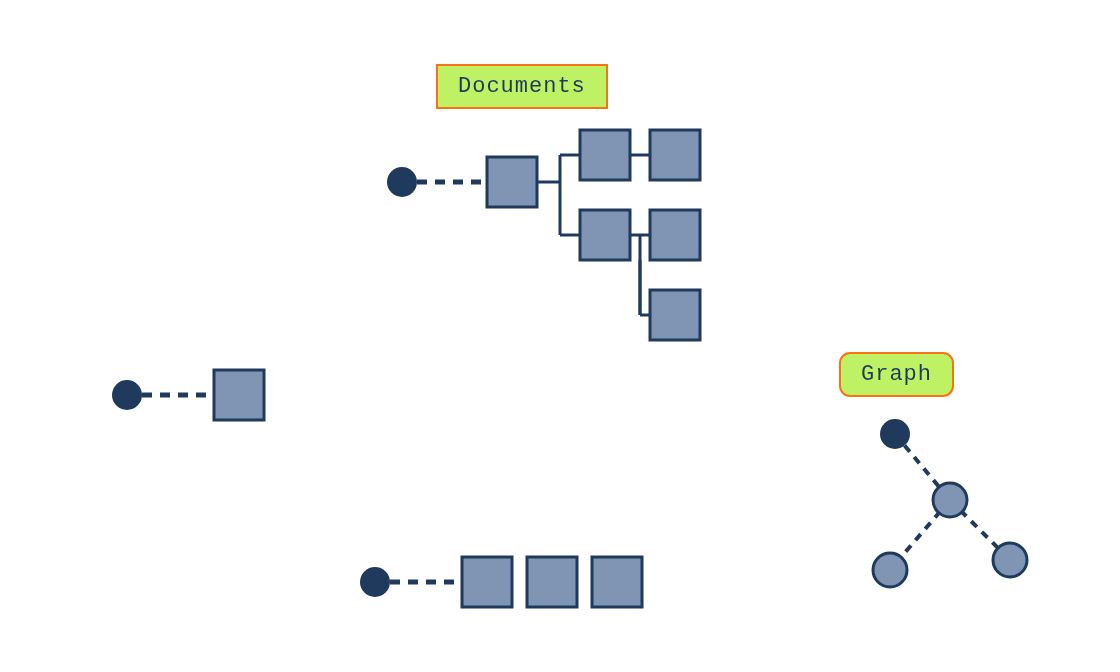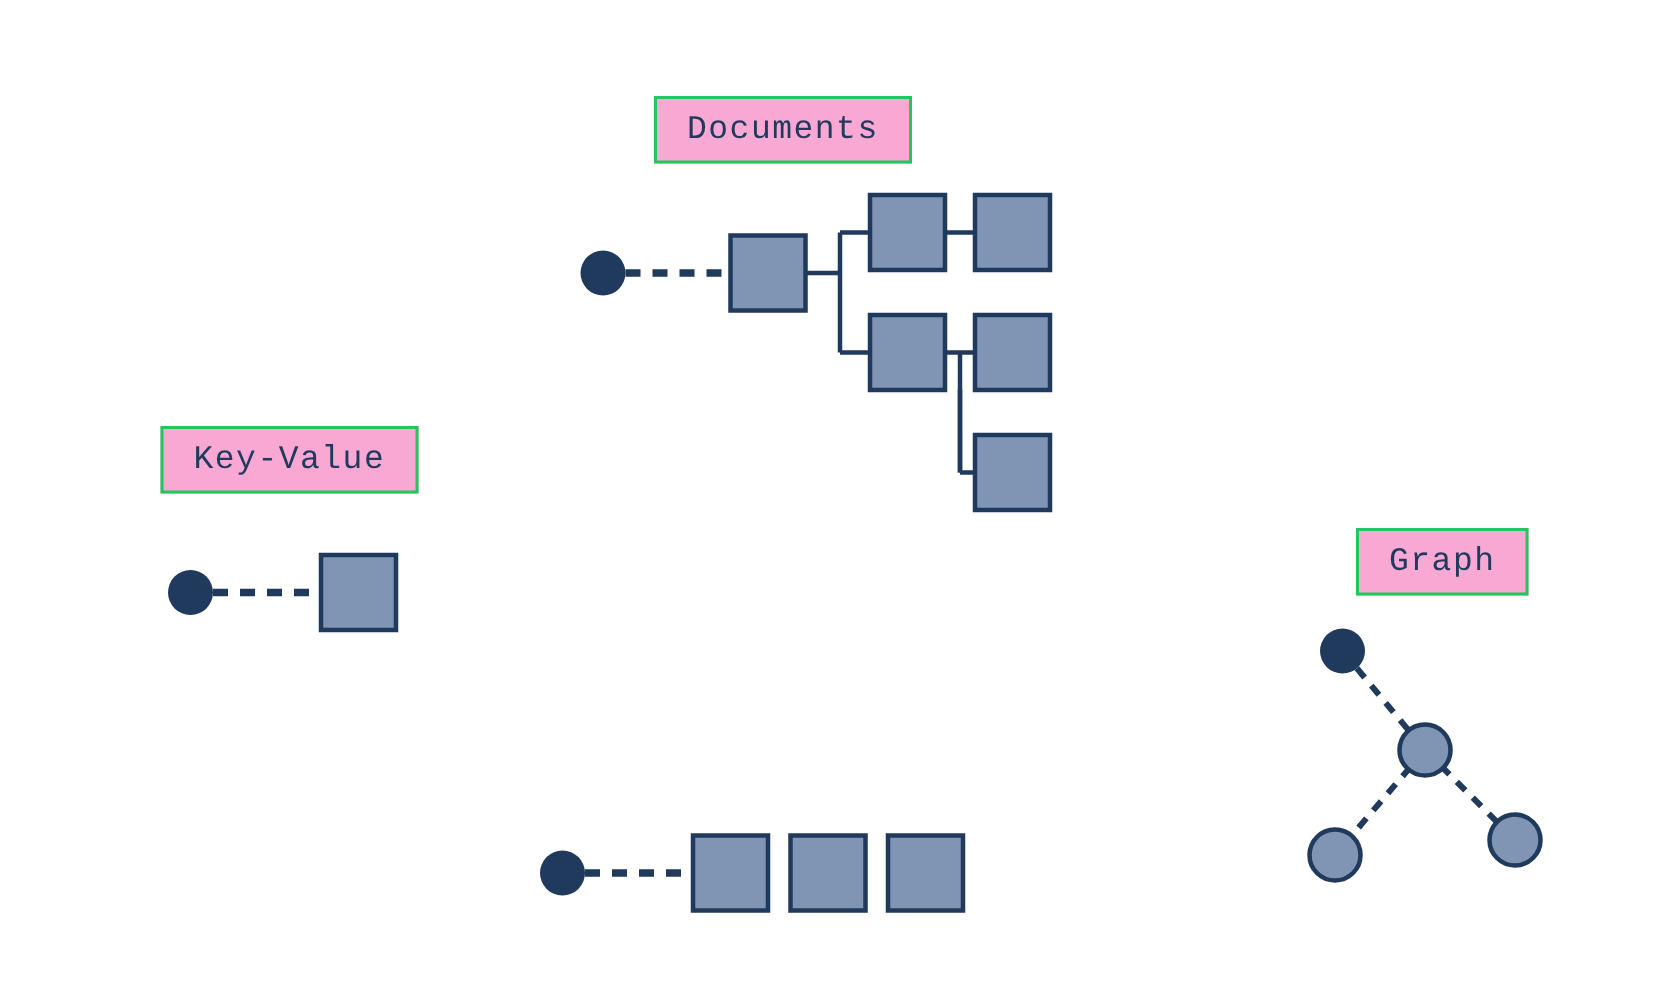--- a/index.html
+++ b/index.html
@@ -10,22 +10,22 @@
       position: relative;
       font-family: 'Courier New', Courier, monospace;
     }
     .container {
       position: relative;
       width: 100%;
       height: 100%;
     }
     .label-box {
       position: absolute;
-      border: 2px solid #22c55e;
-      background: #f9a8d4;
+      border: 2px solid #f97316;
+      background: #bef264;
       padding: 8px 20px;
       font-size: 22px;
       color: #1f3a5c;
       font-family: 'Courier New', Courier, monospace;
       letter-spacing: 1px;
     }
     svg {
       position: absolute;
       top: 0;
       left: 0;
@@ -71,40 +71,37 @@
     <line x1="640" y1="260" x2="640" y2="315" stroke="#1f3a5c" stroke-width="3"></line>
     <line x1="640" y1="260" x2="640" y2="260" stroke="#1f3a5c" stroke-width="3"></line>
 
     <line x1="640" y1="315" x2="650" y2="315" stroke="#1f3a5c" stroke-width="3"></line>
 
     <line x1="640" y1="235" x2="640" y2="315" stroke="#1f3a5c" stroke-width="3"></line>
 
     <rect x="650" y="290" width="50" height="50" fill="#8094b3" stroke="#1f3a5c" stroke-width="3"></rect>
   </svg>
 
-  <div class="label-box" style="left: 107px; top: 284px;">
-    <span>Key-Value</span>
-  </div>
 
   <svg width="1120" height="672">
     <circle cx="127" cy="395" r="15" fill="#1f3a5c"></circle>
     <line x1="142" y1="395" x2="212" y2="395" stroke="#1f3a5c" stroke-width="5" stroke-dasharray="10,8"></line>
     <rect x="214" y="370" width="50" height="50" fill="#8094b3" stroke="#1f3a5c" stroke-width="3"></rect>
   </svg>
 
 
   <svg width="1120" height="672">
     <circle cx="375" cy="582" r="15" fill="#1f3a5c"></circle>
     <line x1="390" y1="582" x2="460" y2="582" stroke="#1f3a5c" stroke-width="5" stroke-dasharray="10,8"></line>
     <rect x="462" y="557" width="50" height="50" fill="#8094b3" stroke="#1f3a5c" stroke-width="3"></rect>
     <rect x="527" y="557" width="50" height="50" fill="#8094b3" stroke="#1f3a5c" stroke-width="3"></rect>
     <rect x="592" y="557" width="50" height="50" fill="#8094b3" stroke="#1f3a5c" stroke-width="3"></rect>
   </svg>
 
-  <div class="label-box" style="left: 904px; top: 352px;">
+  <div class="label-box" style="left: 839px; top: 352px; border-radius: 11px;">
     <span>Graph</span>
   </div>
 
   <svg width="1120" height="672">
 
     <line x1="895" y1="434" x2="950" y2="500" stroke="#1f3a5c" stroke-width="4" stroke-dasharray="8,7"></line>
     <line x1="950" y1="500" x2="890" y2="570" stroke="#1f3a5c" stroke-width="4" stroke-dasharray="8,7"></line>
     <line x1="950" y1="500" x2="1010" y2="560" stroke="#1f3a5c" stroke-width="4" stroke-dasharray="8,7"></line>
 
     <circle cx="895" cy="434" r="15" fill="#1f3a5c"></circle>

